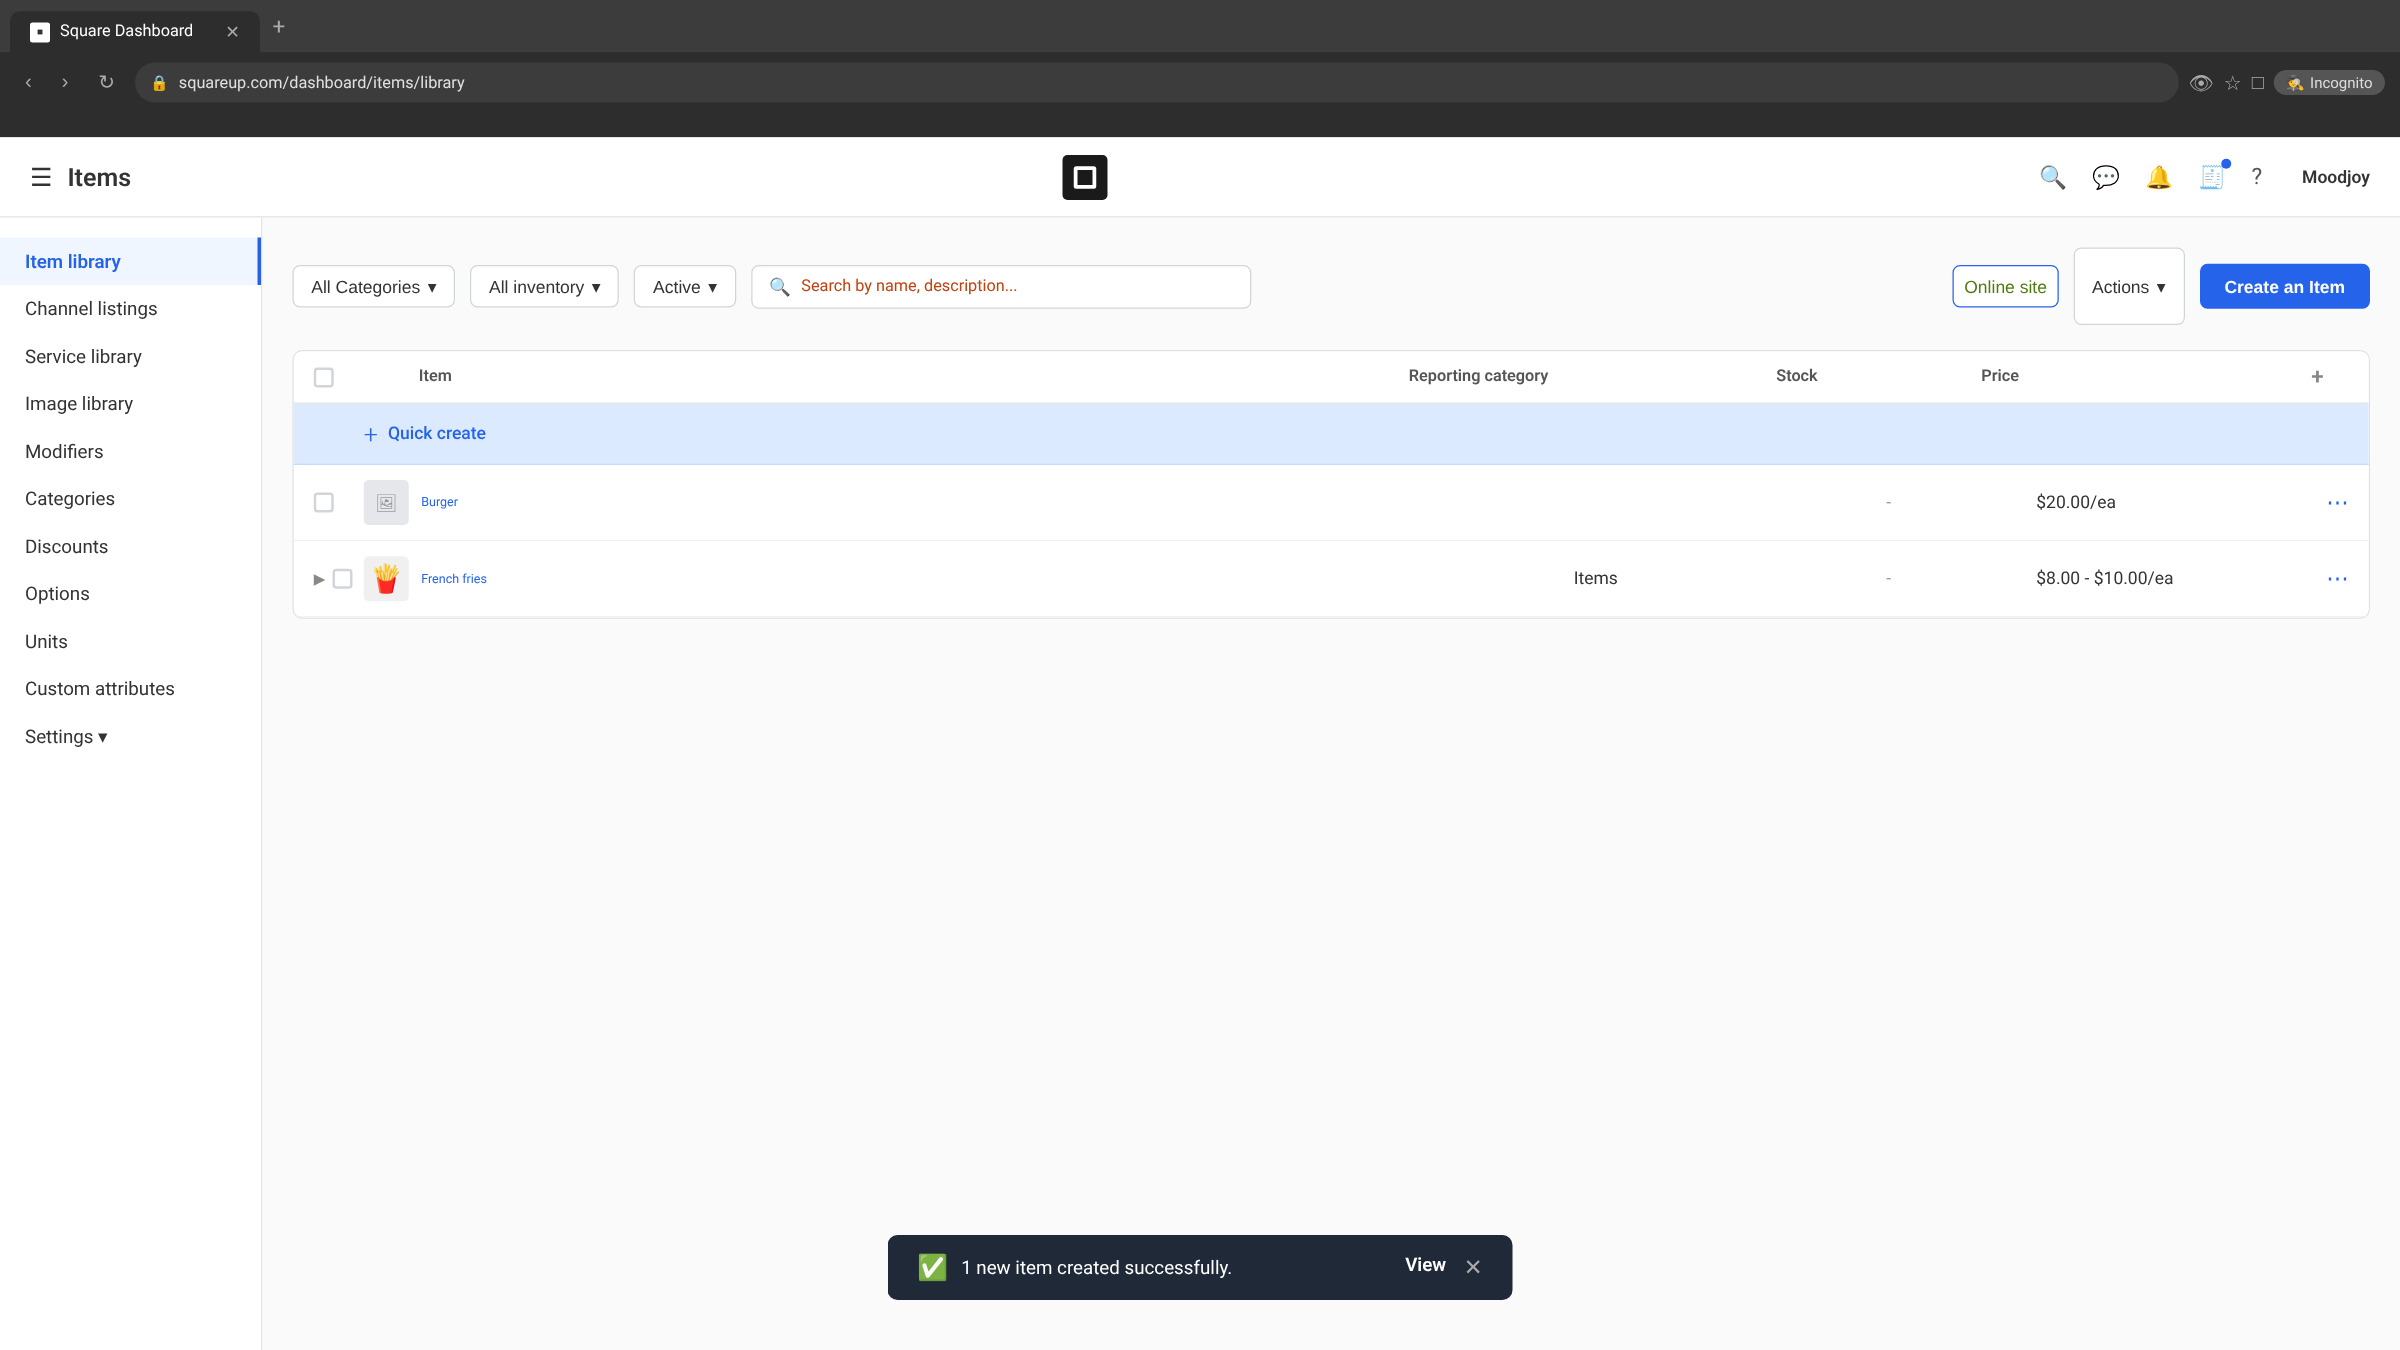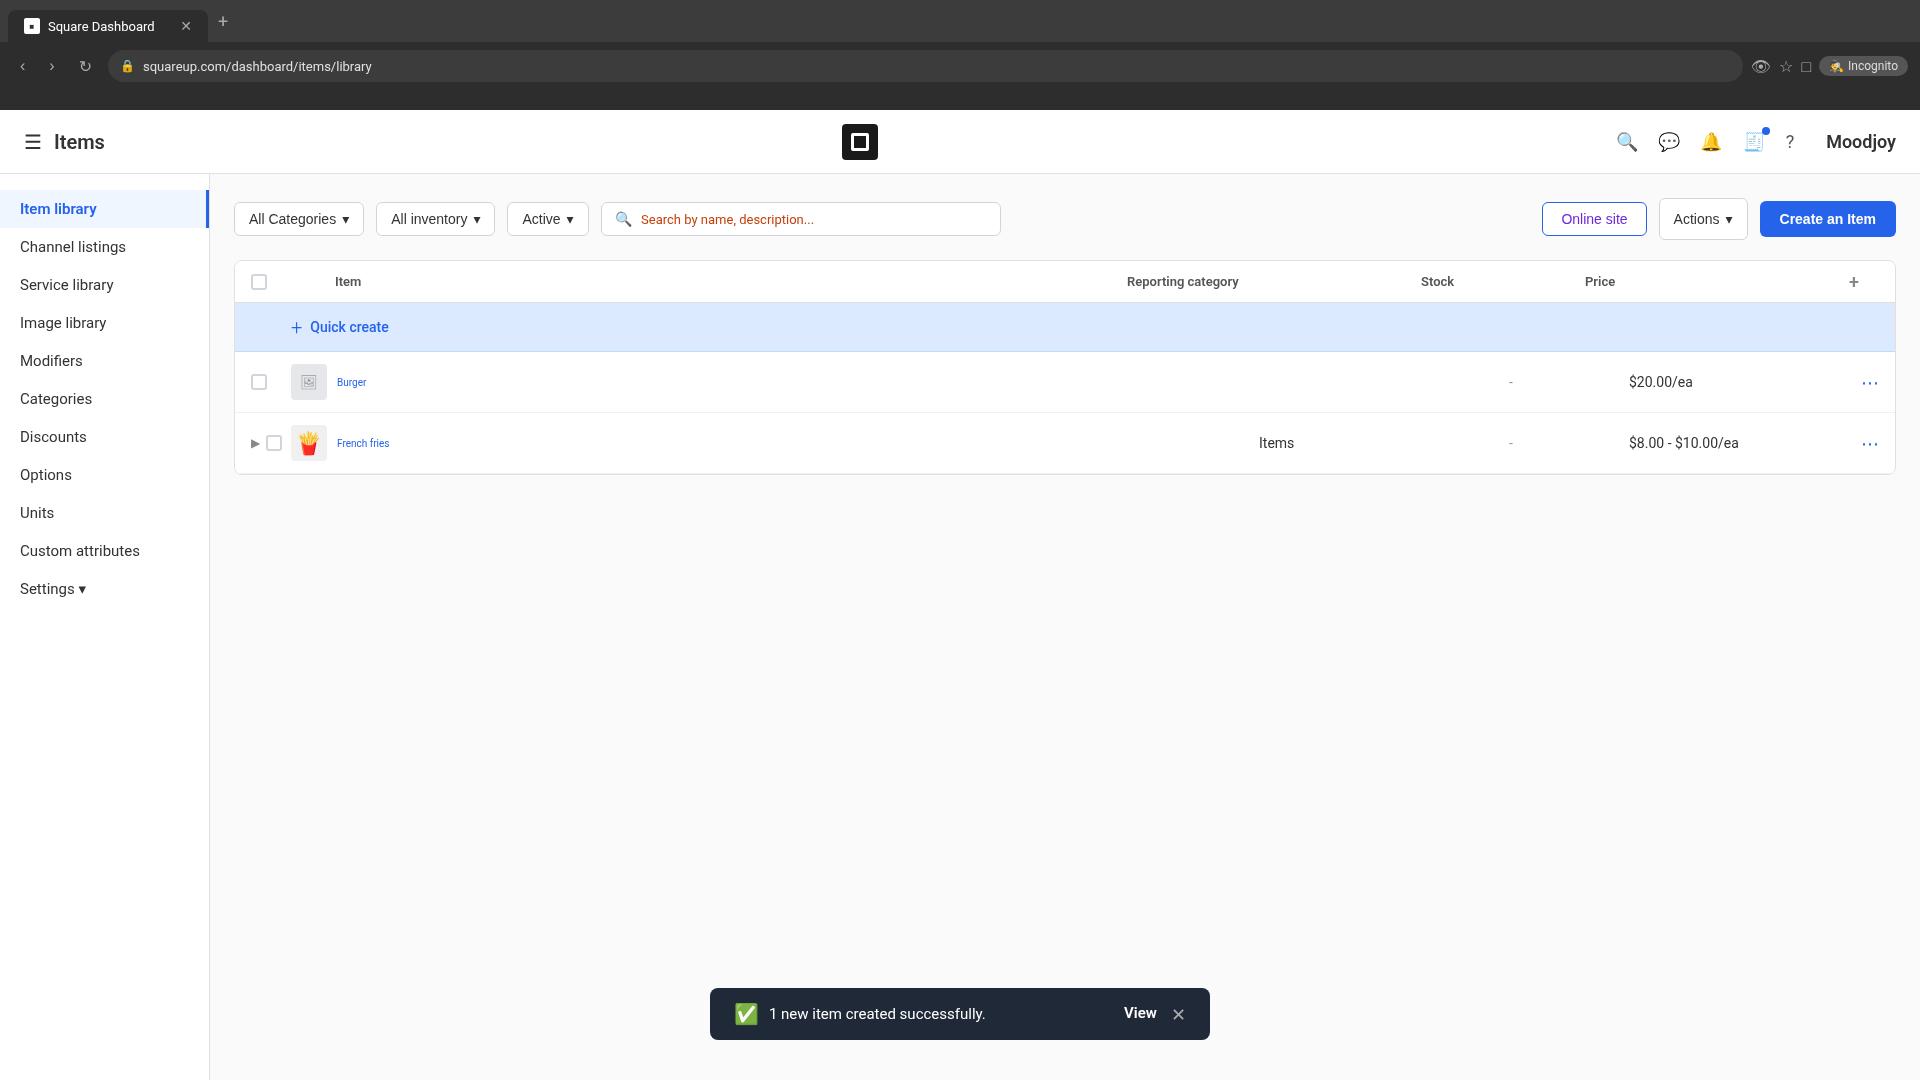--- a/index.html
+++ b/index.html
@@ -26,40 +26,40 @@
     .top-nav { height: 64px; background: #fff; border-bottom: 1px solid #e0e0e0; display: flex; align-items: center; padding: 0 24px; }
     .top-nav-left { display: flex; align-items: center; gap: 12px; }
     .hamburger { font-size: 20px; cursor: pointer; color: #333; }
     .app-title { font-size: 20px; font-weight: 600; color: #333; }
     .top-nav-center { flex: 1; display: flex; justify-content: center; }
     .square-logo { width: 36px; height: 36px; background: #1a1a1a; display: flex; align-items: center; justify-content: center; border-radius: 4px; }
     .square-logo-inner { width: 18px; height: 18px; border: 3px solid #fff; border-radius: 2px; }
     .top-nav-right { display: flex; align-items: center; gap: 20px; }
     .nav-icon { font-size: 18px; color: #555; cursor: pointer; position: relative; }
     .nav-badge { position: absolute; top: -4px; right: -4px; background: #2563eb; width: 8px; height: 8px; border-radius: 50%; }
-    .nav-avatar { font-size: 18px; font-weight: 600; color: #333; cursor: pointer; padding-left: 12px; }
+    .nav-avatar { font-size: 14px; font-weight: 600; color: #333; cursor: pointer; padding-left: 12px; }
 
     
     .main-layout { display: flex; flex: 1; overflow: hidden; }
 
     
     .sidebar { width: 210px; background: #fff; border-right: 1px solid #e0e0e0; padding: 16px 0; overflow-y: auto; }
     .sidebar-item { padding: 10px 20px; font-size: 15px; color: #333; cursor: pointer; border-radius: 0; transition: background 0.15s; }
     .sidebar-item.active { background: #eff6ff; color: #2563eb; font-weight: 600; border-right: 3px solid #2563eb; }
 
     
     .content { flex: 1; padding: 24px; background: #fafafa; overflow-y: auto; }
 
     
     .filter-bar { display: flex; align-items: center; gap: 12px; margin-bottom: 20px; }
     .filter-btn { border: 1px solid #d1d5db; background: #fff; border-radius: 6px; padding: 8px 14px; font-size: 14px; color: #333; cursor: pointer; display: flex; align-items: center; gap: 6px; }
     .search-box { flex: 1; max-width: 400px; border: 1px solid #d1d5db; background: #fff; border-radius: 6px; padding: 8px 14px; font-size: 14px; color: #888; display: flex; align-items: center; gap: 8px; }
     .spacer { flex: 1; }
-    .btn-outline { border: 1px solid #2563eb; background: #fff; color: #6d28d9; border-radius: 6px; padding: 8px 18px; font-size: 14px; cursor: pointer; font-weight: 500; }
-    .btn-dropdown { border: 1px solid #d1d5db; background: #fff; border-radius: 6px; padding: 12px 14px; font-size: 14px; color: #333; cursor: pointer; display: flex; align-items: center; gap: 6px; }
+    .btn-outline { border: 1px solid #2563eb; background: #fff; color: #4d7c0f; border-radius: 6px; padding: 8px 8px; font-size: 14px; cursor: pointer; font-weight: 500; }
+    .btn-dropdown { border: 1px solid #d1d5db; background: #fff; border-radius: 6px; padding: 22px 14px; font-size: 14px; color: #333; cursor: pointer; display: flex; align-items: center; gap: 6px; }
     .btn-primary { background: #2563eb; color: #fff; border: none; border-radius: 6px; padding: 10px 20px; font-size: 14px; font-weight: 600; cursor: pointer; }
 
     
     .table-container { background: #fff; border-radius: 8px; border: 1px solid #e0e0e0; overflow: hidden; }
     .table-header { display: grid; grid-template-columns: 40px 1fr 250px 120px 200px 50px; align-items: center; padding: 10px 16px; border-bottom: 1px solid #e0e0e0; background: #fff; gap: 44px; }
     .th { font-size: 13px; font-weight: 600; color: #555; }
     .th-check { display: flex; align-items: center; }
     .add-col-btn { color: #888; font-size: 18px; cursor: pointer; text-align: center; }
 
     

